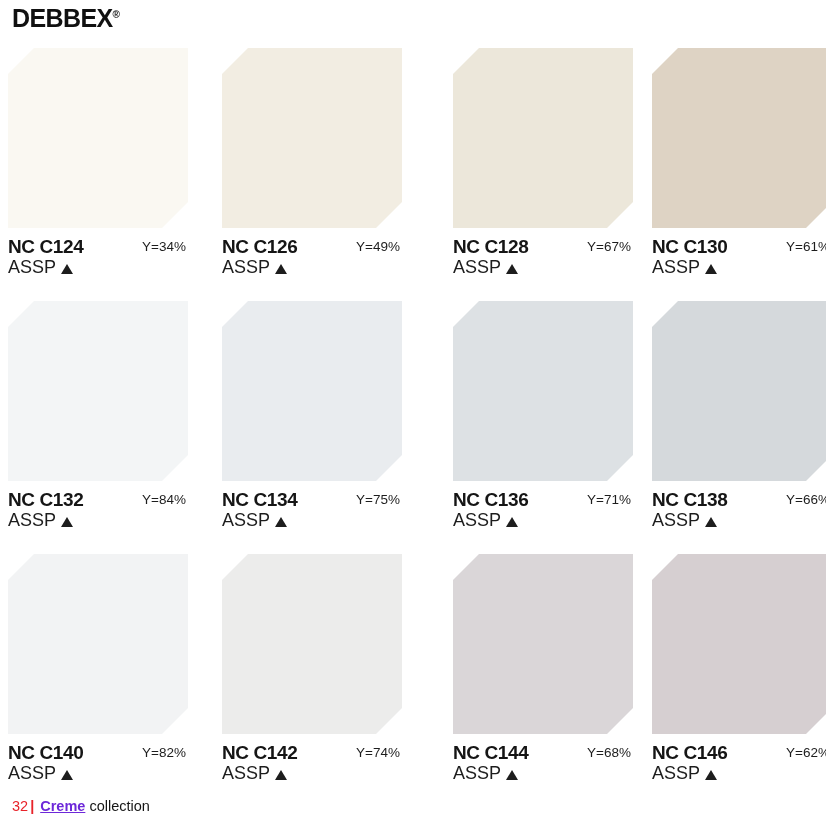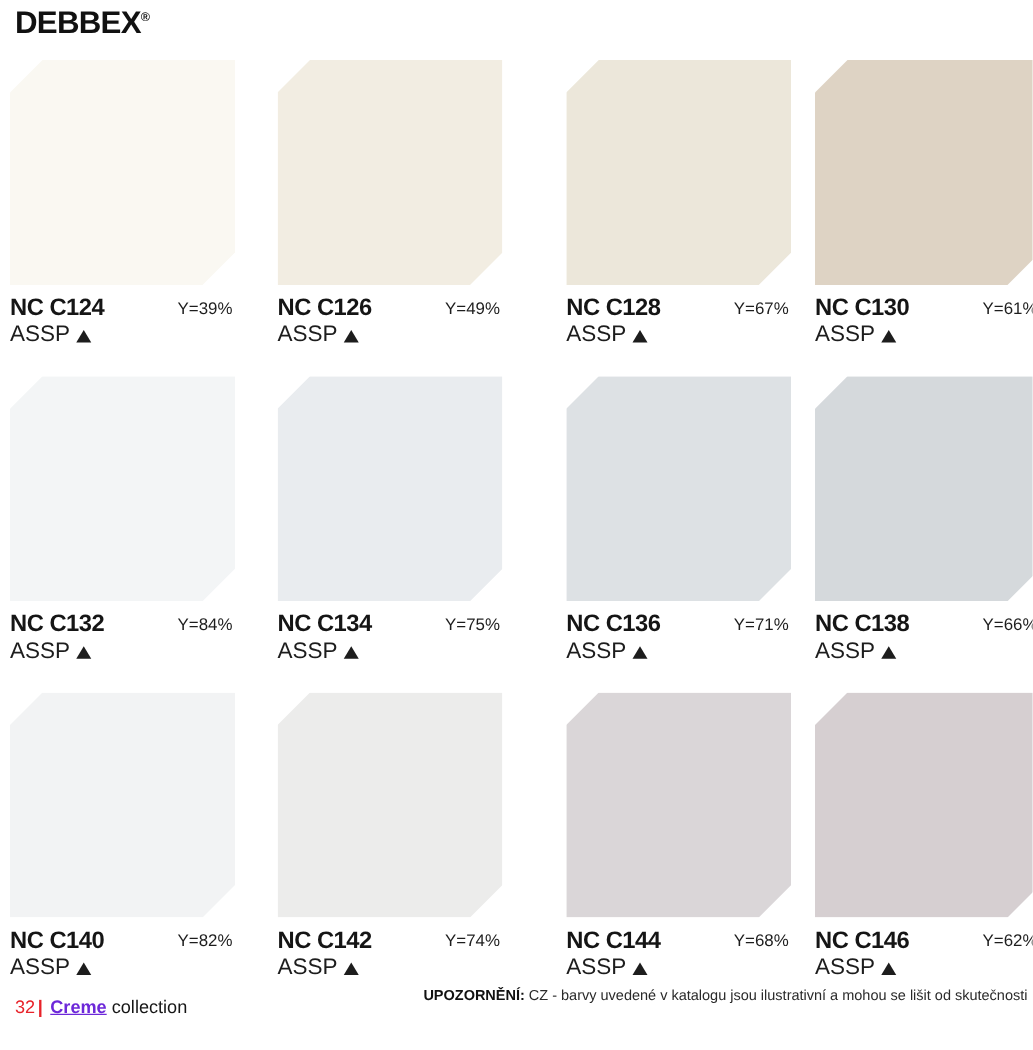--- a/index.html
+++ b/index.html
@@ -166,21 +166,21 @@
   <span>DEBBEX</span><span class="reg">®</span>
 </div>
 
 <div class="grid">
 
   <div class="row">
     <div class="cell c0">
       <div class="chip" style="background: rgb(250, 248, 242);"></div>
       <div class="meta">
         <span class="code">NC C124</span>
-        <span class="yval">Y=39%</span>
+        <span class="yval">Y=34%</span>
         <span class="assp"><span>ASSP</span><span class="tri"></span></span>
       </div>
     </div>
     <div class="cell c1">
       <div class="chip" style="background: rgb(242, 237, 226);"></div>
       <div class="meta">
         <span class="code">NC C126</span>
         <span class="yval">Y=49%</span>
         <span class="assp"><span>ASSP</span><span class="tri"></span></span>
       </div>
@@ -273,15 +273,14 @@
     </div>
   </div>
 
 </div>
 
 <div class="footer">
   <div class="page-label">
     <span class="page-num">32</span><span class="page-sep">|</span><span class="coll-name">Creme</span> <span class="coll-word">collection</span>
   </div>
   <div class="disclaimer">
-    <span class="dline"><span class="dlabel">UPOZORNĚNÍ:</span> <span>CZ - barvy uvedené v katalogu jsou ilustrativní a mohou se lišit od skutečnosti</span></span>
   </div>
 </div>
 
 </body></html>

